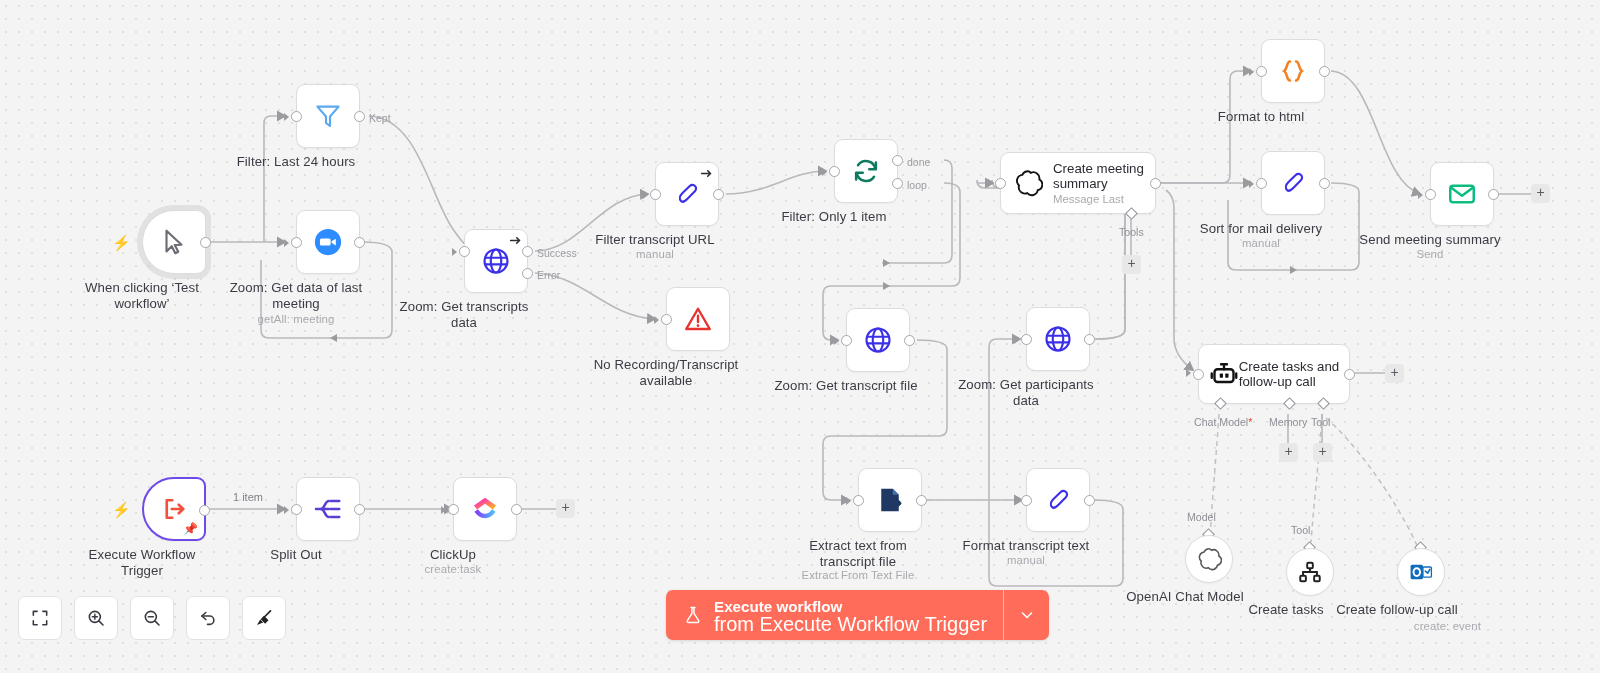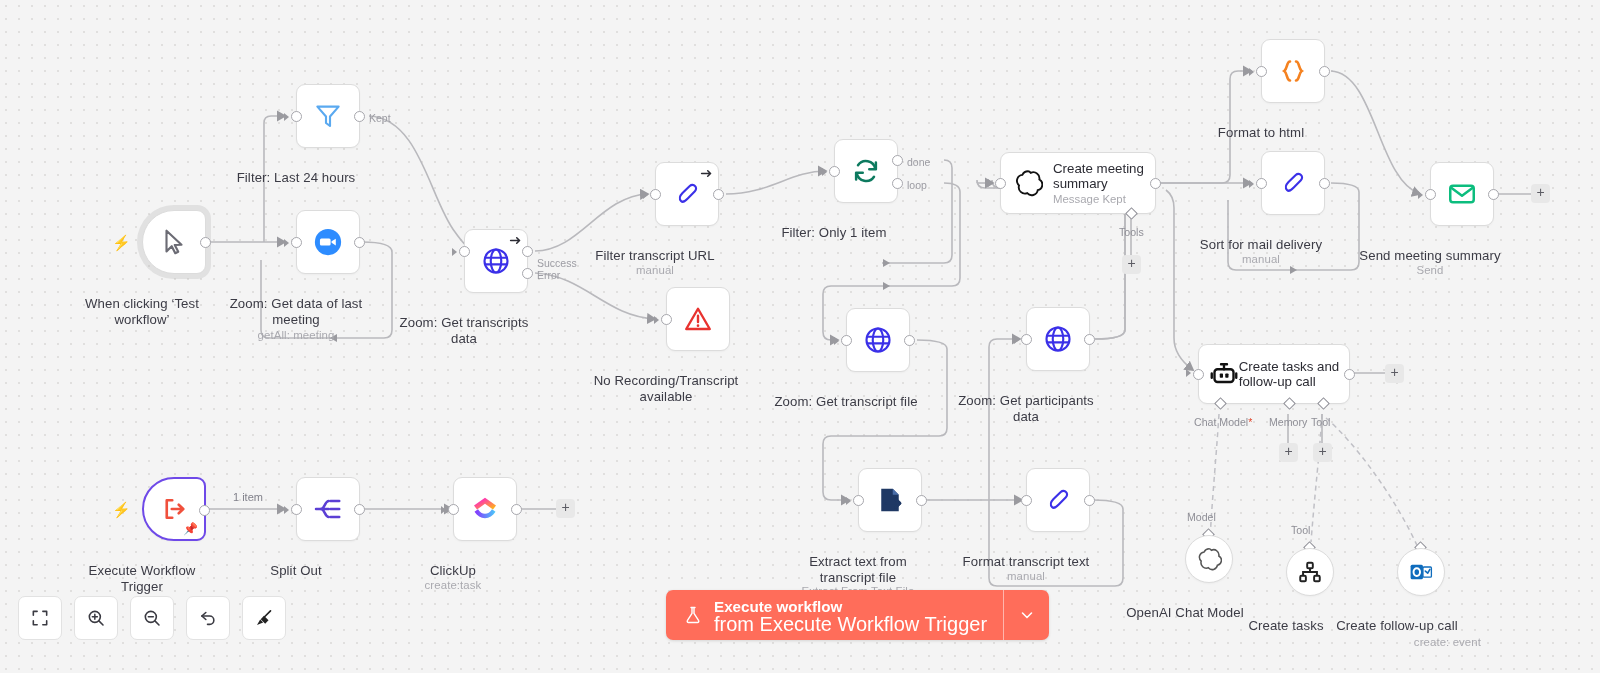--- a/index.html
+++ b/index.html
@@ -59,21 +59,20 @@
     position: absolute;
     left: 50%; transform: translateX(-50%);
     top: 70px;
     width: 168px;
     text-align: center;
     font-size: 13.2px;
     line-height: 15.5px;
     color: #3b3b45;
     white-space: pre-line;
     letter-spacing: .1px;
-    margin-top: 16px;
   }
   .node.circle .caption { top: 54px; }
 
   
   .inline-title {
     font-size: 13.3px; line-height: 15px; color: #2b2b33;
     white-space: pre-line;
   }
   .inline-sub { font-size: 11.4px; color: #a9a9af; margin-top: 2px; display:block; }
 
@@ -306,21 +305,21 @@
         <circle cx="12" cy="12" r="9.2" fill="none" stroke="#3b30e8" stroke-width="1.7"></circle>
         <ellipse cx="12" cy="12" rx="4.2" ry="9.2" fill="none" stroke="#3b30e8" stroke-width="1.7"></ellipse>
         <path d="M3 9.4 H21 M3 14.7 H21" stroke="#3b30e8" stroke-width="1.7"></path>
       </svg>
       <svg style="position:absolute; right:5px; top:4px; width:13px; height:13px;" viewBox="0 0 16 16">
         <path d="M2 8 H13 M9.5 4.6 L13 8 L9.5 11.4" fill="none" stroke="#2b2b33" stroke-width="1.9" stroke-linecap="round" stroke-linejoin="round"></path>
       </svg>
       <div class="arrowin" style="top:18px;"></div>
       <div class="port in" style="top:16px;"></div>
       <div class="port out" style="top:16px;"></div>
-      <div class="portlabel" style="left:72px; top:27px;">Success</div>
+      <div class="portlabel" style="left:72px; top:17px;">Success</div>
       <div class="port out" style="top:38px;"></div>
       <div class="portlabel" style="left:72px; top:39px;">Error</div>
     </div>
     <div class="caption">Zoom: Get transcripts
 data</div>
   </div>
 
   <div class="node" style="left:655px; top:162px;">
     <div class="box">
       <svg class="ico" viewBox="0 0 24 24">
@@ -429,21 +428,21 @@
   </div>
 
   <div class="node wide" style="left:1000px; top:152px;">
     <div class="box">
       <svg class="ico" viewBox="0 0 24 24">
         <path d="M12 2.6c-2 0-3.7 1.2-4.5 2.9-1.9.2-3.5 1.5-4.1 3.3-.6 1.9 0 3.9 1.4 5.2-.5 1.8 0 3.8 1.4 5.1 1.4 1.3 3.4 1.7 5.2 1 1.2 1.4 3.1 2 4.9 1.5 1.8-.5 3.2-2 3.5-3.9 1.9-.4 3.3-1.9 3.6-3.8.3-1.9-.6-3.8-2.3-4.7.3-1.8-.4-3.7-1.9-4.8-1.4-1.1-3.4-1.3-5-.5C13.5 3 12.8 2.6 12 2.6z" fill="none" stroke="#111" stroke-width="1.5"></path>
       </svg>
       <div style="display:flex; flex-direction:column; justify-content:center;">
         <span class="inline-title">Create meeting
 summary</span>
-        <span class="inline-sub">Message Kept</span>
+        <span class="inline-sub">Message Last</span>
       </div>
       <div class="arrowin" style="top:26px;"></div>
       <div class="port in" style="top:25px;"></div>
       <div class="port out" style="top:25px;"></div>
       <div class="diamond" style="left:126px; bottom:-5px;"></div>
       <div class="dlabel" style="left:118px; bottom:-25px;">Tools</div>
     </div>
     <div class="plusbtn" style="left:122px; top:103px;">+</div>
   </div>
 

